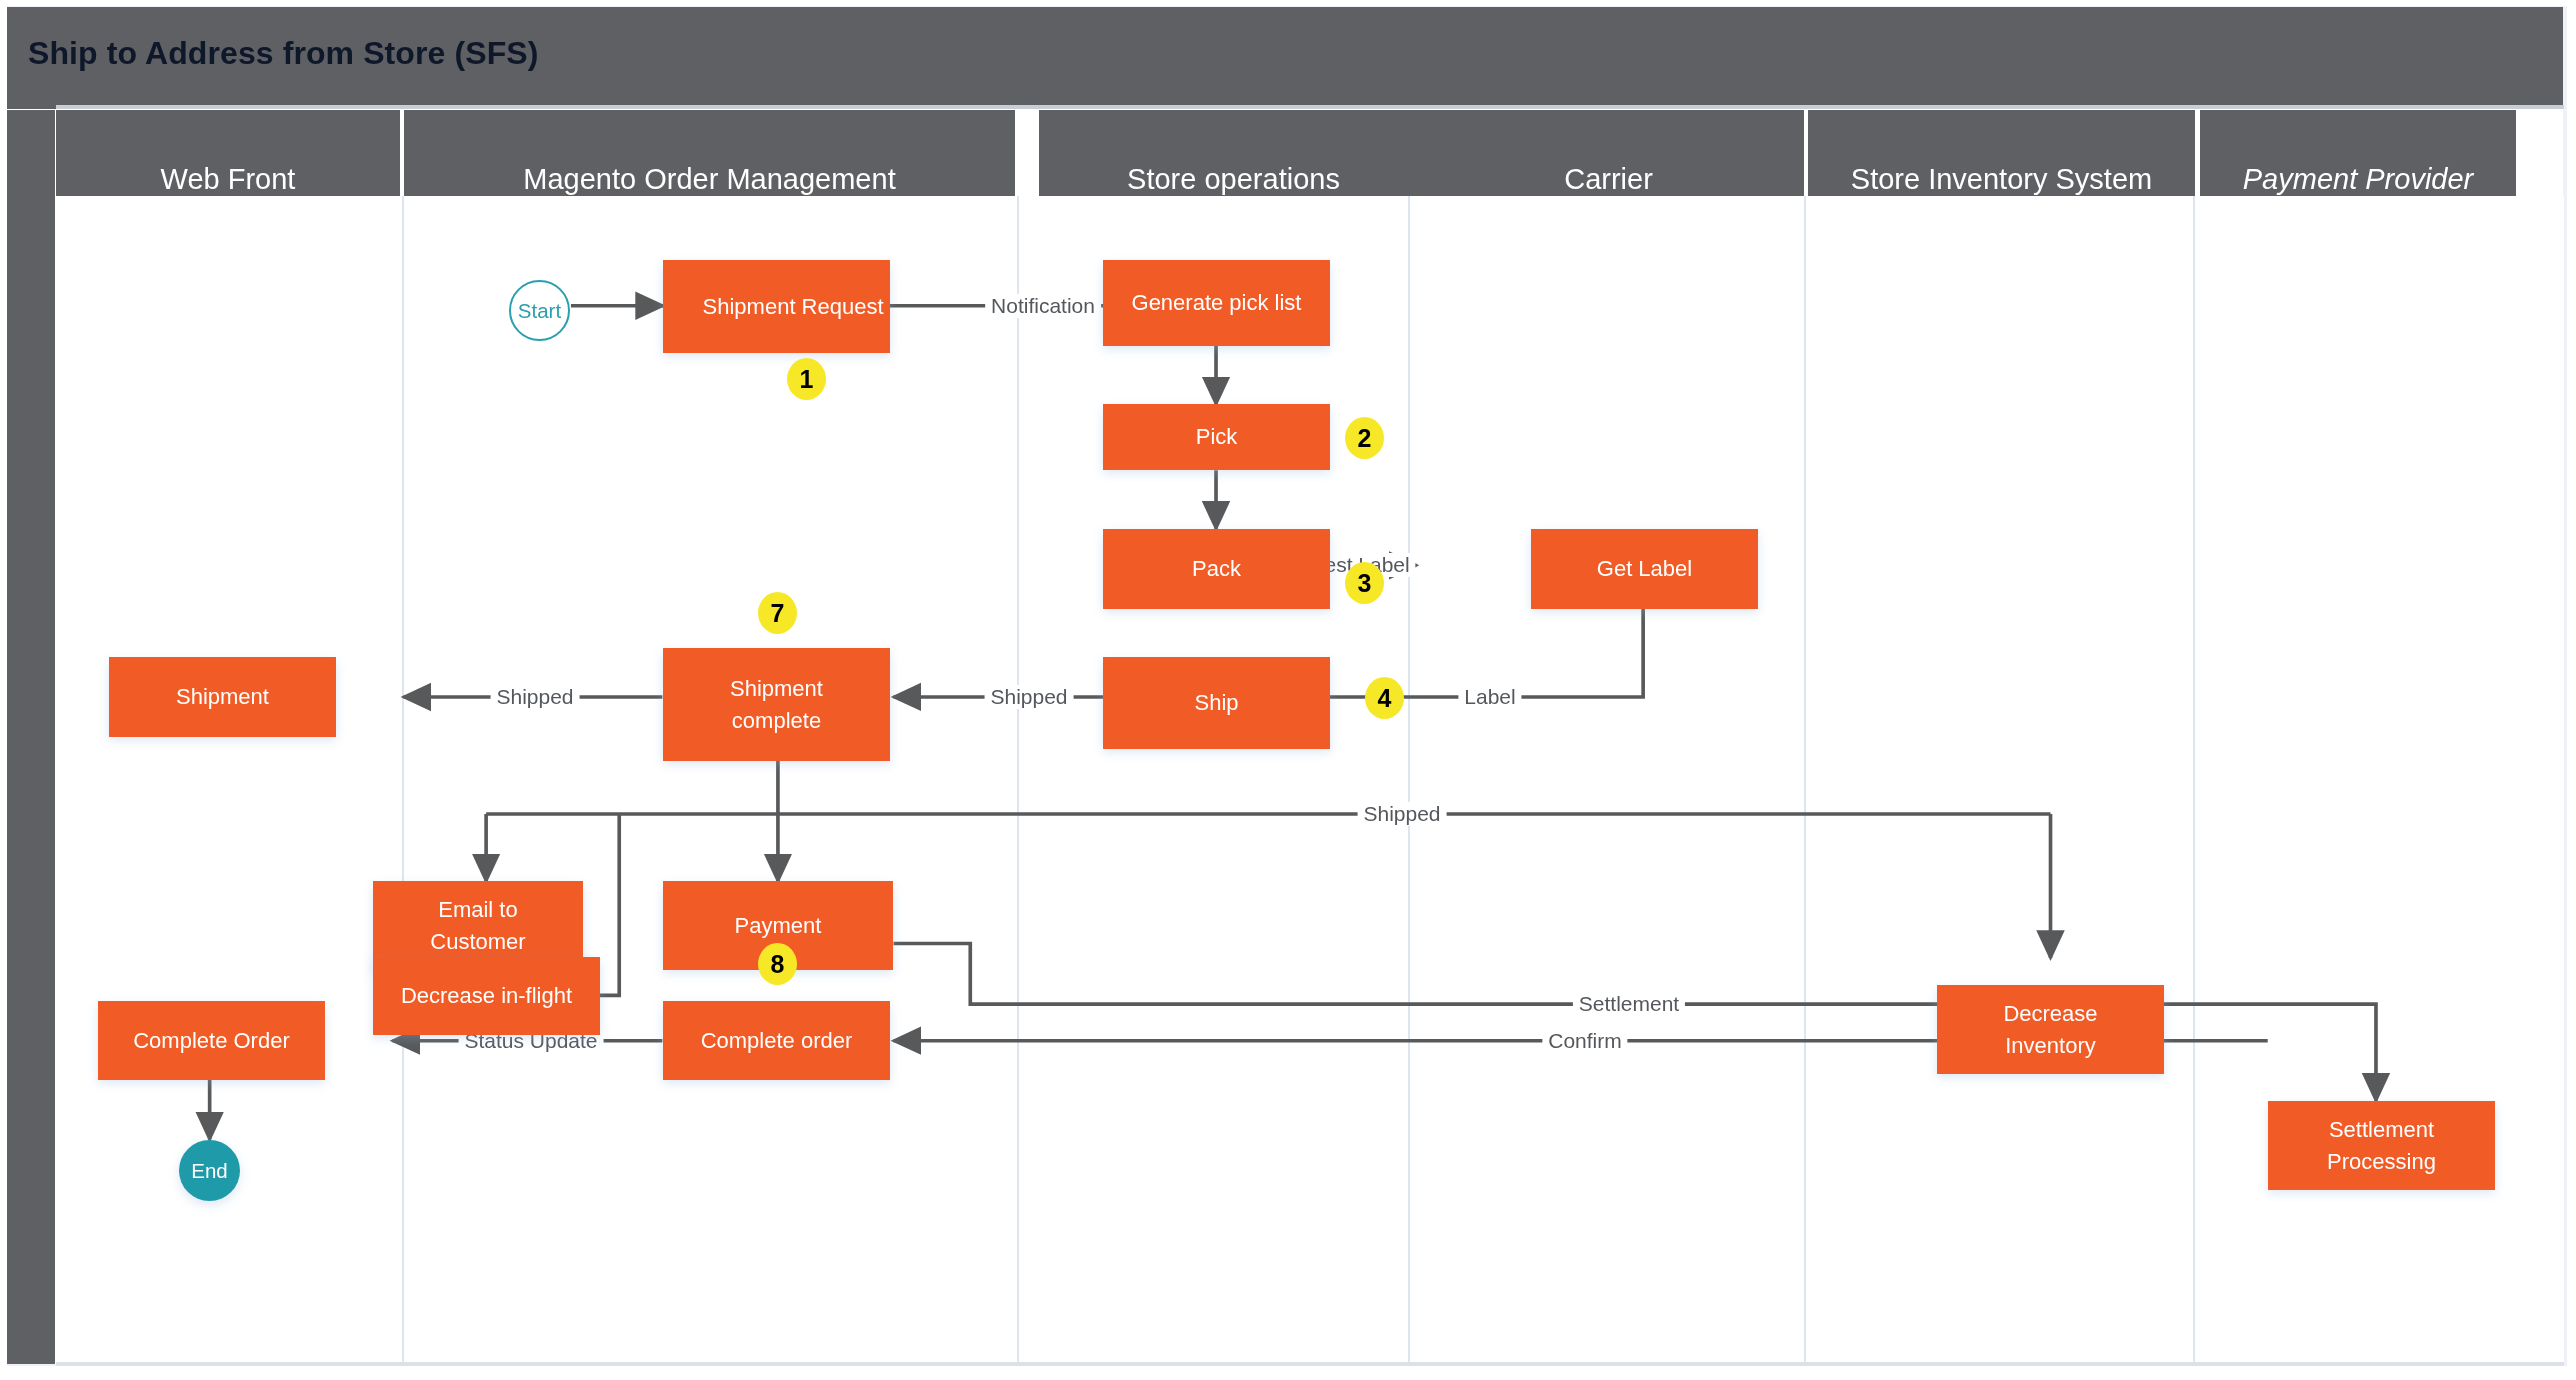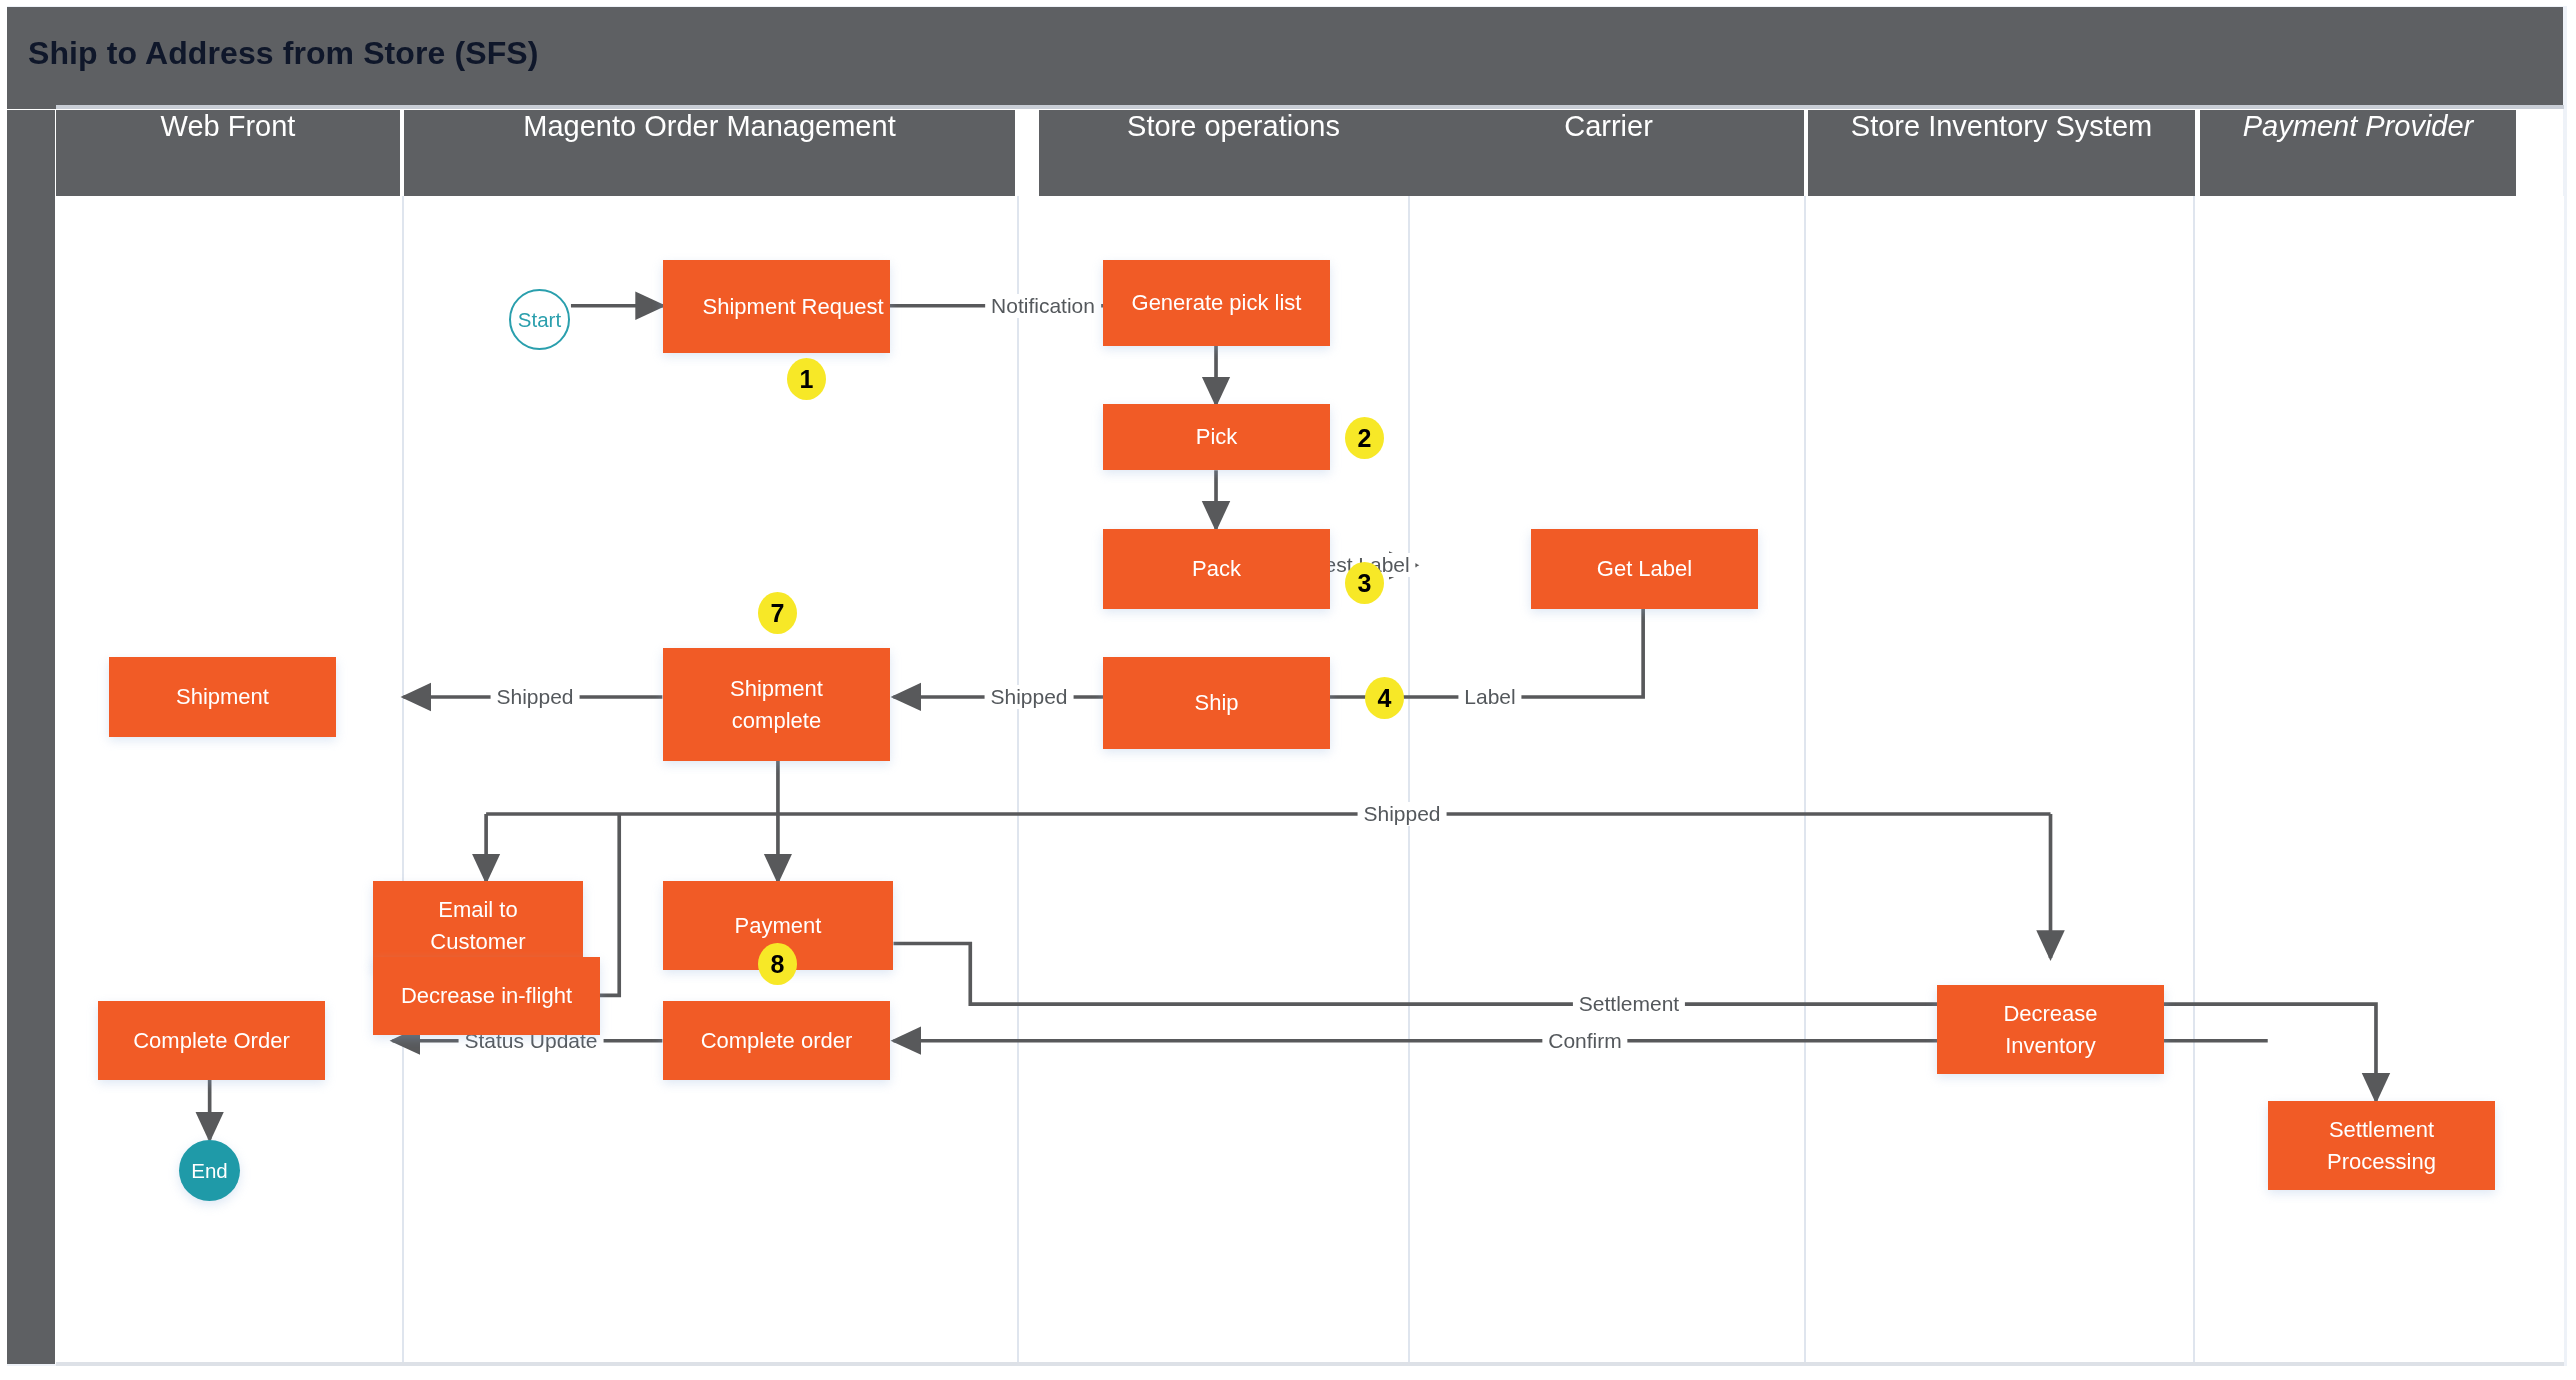--- a/index.html
+++ b/index.html
@@ -4,21 +4,21 @@
 <style>
   html,body{margin:0;padding:0;background:#ffffff;}
   body{font-family:"Liberation Sans", sans-serif;}
   #root{position:relative;width:2576px;height:1381px;background:#ffffff;overflow:hidden;}
   .diagram-shadow{position:absolute;left:7.3px;top:5.9px;width:2560px;height:1360px;background:#eef2f8;}
   .frame{position:absolute;left:7.3px;top:7.3px;width:2556px;height:1357px;background:#ffffff;}
   .title-band{position:absolute;left:7.3px;top:7.3px;width:2556px;height:102px;background:#5e6063;}
   .title-text{position:absolute;left:28px;top:35px;color:#0f172a;font-size:32px;font-weight:bold;letter-spacing:0.1px;white-space:nowrap;}
   .left-band{position:absolute;left:7.3px;top:110px;width:48px;height:1254px;background:#5e6063;}
   .header-row{position:absolute;left:56px;top:110px;width:2508px;height:86px;}
-  .hdr-cell{position:absolute;top:0;height:86px;background:#5e6063;display:flex;align-items:flex-start;justify-content:center;}
+  .hdr-cell{position:absolute;top:0;height:86px;background:#5e6063;display:flex;align-items:flex-end;justify-content:center;}
   .hdr-cell span{color:#ffffff;font-size:29px;white-space:nowrap;}
   .hdr-top-line{position:absolute;left:56px;top:105px;width:2508px;height:3.7px;background:#c9ced6;}
   .canvas{position:absolute;left:56px;top:196px;width:2508px;height:1168px;background:#ffffff;}
   .lane-line{position:absolute;top:0;width:2.2px;height:1168px;background:#dfe5ee;}
   .canvas-bottom{position:absolute;left:56px;top:1362px;width:2508px;height:3.7px;background:#dde1e7;}
 
   .node{position:absolute;box-sizing:border-box;display:flex;align-items:center;justify-content:center;text-align:center;
         background:#f15b26;color:#ffffff;font-size:22px;line-height:1.32;padding:2.9px 5.9px;
         box-shadow:0 3.7px 10.2px rgba(150,180,220,.32);}
   .node.two-line{line-height:1.45;}
@@ -122,21 +122,21 @@
     <div class="edge-label" style="left:987px;top:110px;">Notification</div>
     <div class="edge-label" style="left:1286px;top:369px;">Request Label</div>
     <div class="edge-label" style="left:1434px;top:501px;">Label</div>
     <div class="edge-label" style="left:973px;top:501px;">Shipped</div>
     <div class="edge-label" style="left:479px;top:501px;">Shipped</div>
     <div class="edge-label" style="left:1346px;top:618px;">Shipped</div>
     <div class="edge-label" style="left:1573px;top:808px;">Settlement</div>
     <div class="edge-label" style="left:1529px;top:845px;">Confirm</div>
     <div class="edge-label" style="left:475px;top:845px;">Status Update</div>
 
-    <div class="terminator term-start" style="left:453px;top:93px;width:61px;height:61px;">
+    <div class="terminator term-start" style="left:453px;top:84px;width:61px;height:61px;">
       <span>Start</span>
     </div>
     <div class="terminator term-end" style="left:123px;top:944px;width:61px;height:61px;">
       <span>End</span>
     </div>
 
     <div class="node" style="left:607px;  top:64px;  width:227px; height:93px;padding-left:39px;">
         <span>Shipment Request</span>
       </div>
     <div class="node" style="left:1047px; top:64px;  width:227px; height:86px;">

